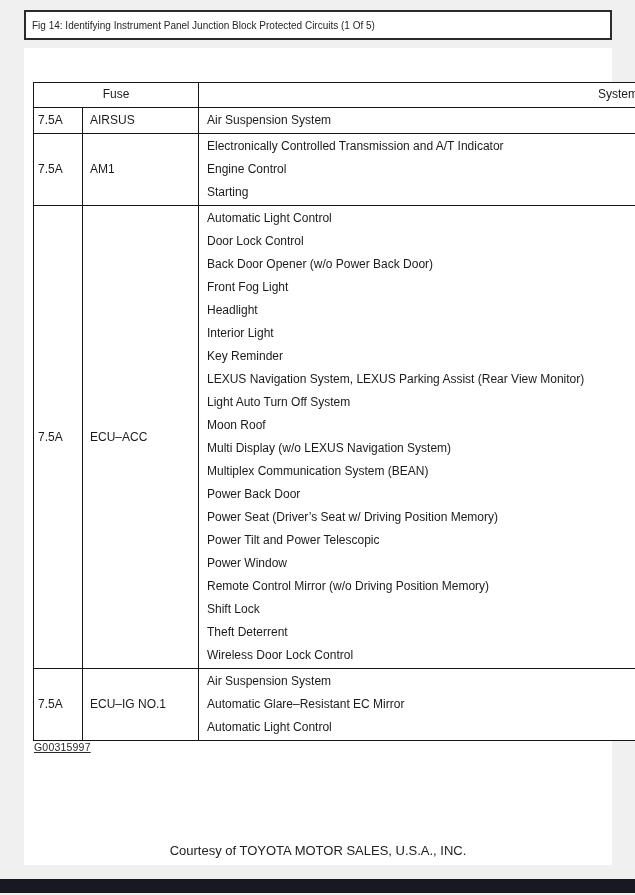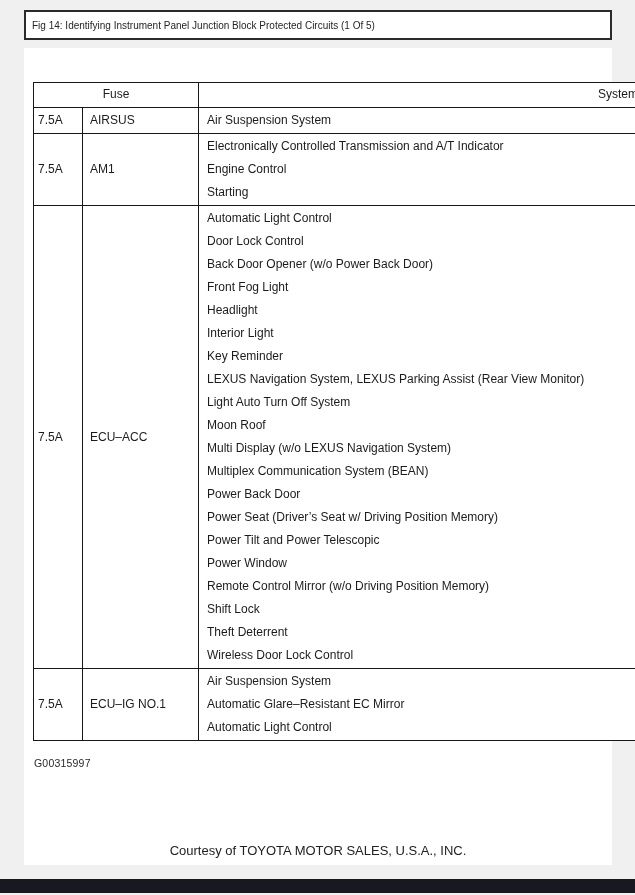--- a/index.html
+++ b/index.html
@@ -83,24 +83,25 @@
     display: flex;
     flex-direction: column;
     justify-content: center;
     padding: 1px 0;
   }
   .sys-item {
     padding: 3px 8px;
     line-height: 17px;
   }
   .doc-id {
-    margin: 16px 0 0 1px;
+    margin: 0 0 0 1px;
     font-size: 10.5px;
     color: #2a2a2a;
     letter-spacing: 0.2px;
+    text-decoration: underline;
   }
   .courtesy {
     position: absolute;
     left: 0; right: 0;
     bottom: 7px;
     text-align: center;
     font-size: 13px;
     color: #222222;
   }
   .bottom-bar {

